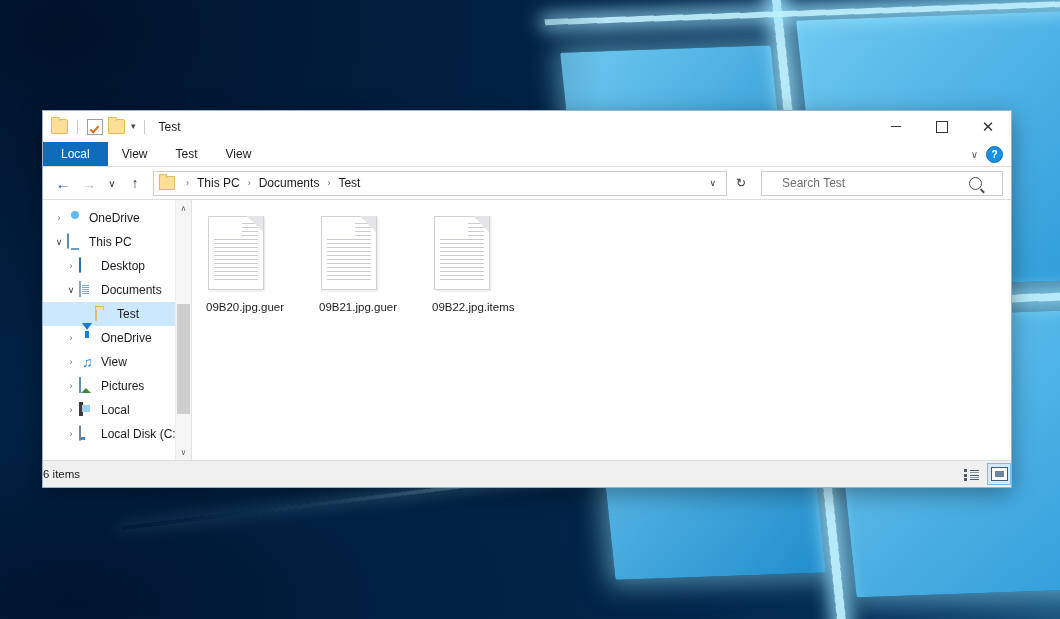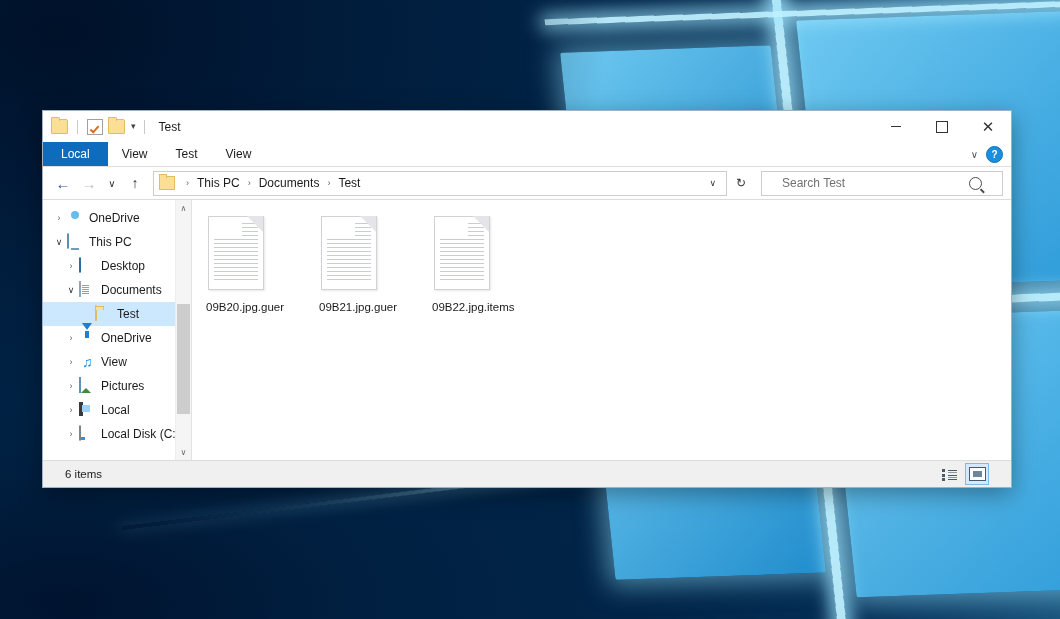--- a/index.html
+++ b/index.html
@@ -556,21 +556,21 @@
     white-space: nowrap;
   }
 
   
   .statusbar {
     height: 26px;
     background: #f0f0f0;
     border-top: 1px solid #dcdcdc;
     display: flex;
     align-items: center;
-    padding: 0 22px;
+    padding: 0 0;
     flex: none;
     font-size: 11.5px;
     color: #1b1b1b;
   }
   .view-btns {
     margin-left: auto;
     display: flex;
     gap: 4px;
     align-items: center;
   }

